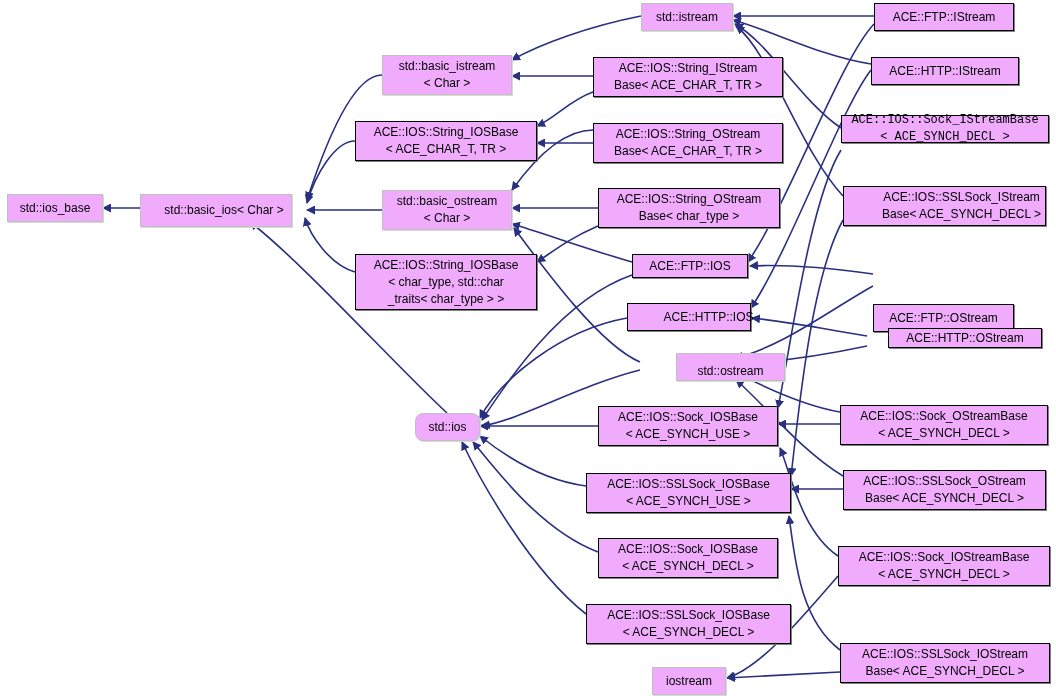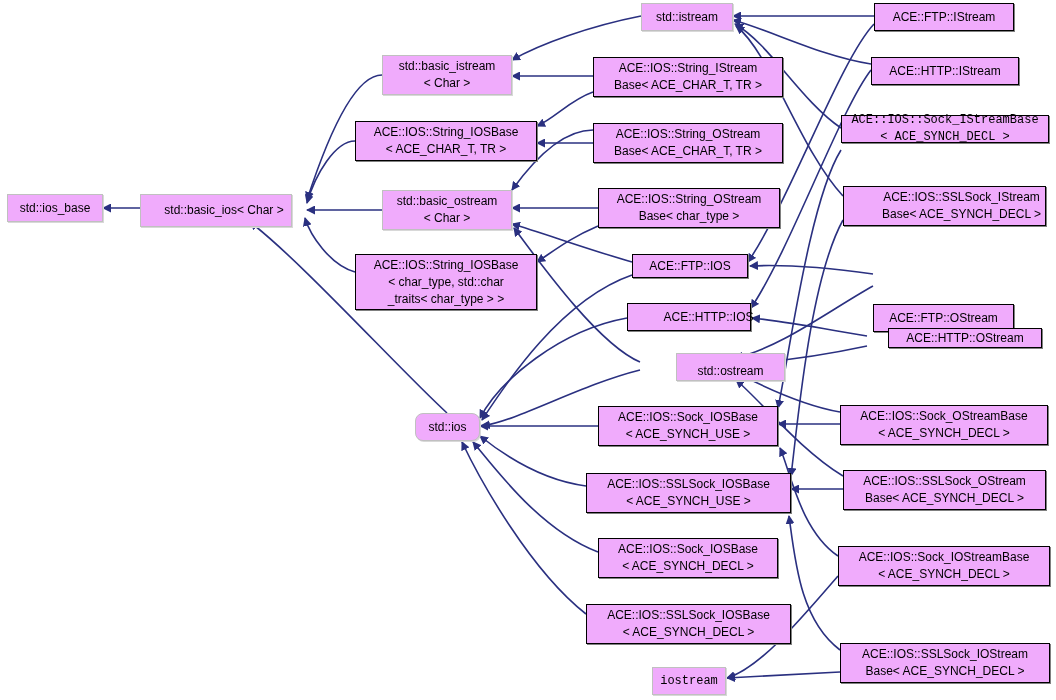--- a/index.html
+++ b/index.html
@@ -129,21 +129,21 @@
       <div class="node solid" style="left: 627px; top: 303px; width: 124px; height: 28px; padding-left: 39px;"><span class="lbl">ACE::HTTP::IOS</span></div>
       <div class="node faint" style="left: 676px; top: 353px; width: 109px; height: 28px; align-items: flex-end;"><span class="lbl">std::ostream</span></div>
       <div class="node solid" style="left: 598px; top: 406px; width: 180px; height: 40px;"><span class="lbl">ACE::IOS::Sock_IOSBase
 &lt; ACE_SYNCH_USE &gt;</span></div>
       <div class="node solid" style="left: 586px; top: 473px; width: 205px; height: 40px;"><span class="lbl">ACE::IOS::SSLSock_IOSBase
 &lt; ACE_SYNCH_USE &gt;</span></div>
       <div class="node solid" style="left: 598px; top: 538px; width: 180px; height: 40px;"><span class="lbl">ACE::IOS::Sock_IOSBase
 &lt; ACE_SYNCH_DECL &gt;</span></div>
       <div class="node solid" style="left: 586px; top: 604px; width: 205px; height: 40px;"><span class="lbl">ACE::IOS::SSLSock_IOSBase
 &lt; ACE_SYNCH_DECL &gt;</span></div>
-      <div class="node faint" style="left: 652px; top: 667px; width: 74px; height: 28px; font-family: Liberation Mono, monospace;"><span class="lbl">iostream</span></div>
+      <div class="node faint" style="left: 652px; top: 667px; width: 74px; height: 28px;"><span class="lbl">iostream</span></div>
       <div class="node solid" style="left: 874px; top: 3px; width: 140px; height: 28px;"><span class="lbl">ACE::FTP::IStream</span></div>
       <div class="node solid" style="left: 871px; top: 57px; width: 148px; height: 28px;"><span class="lbl">ACE::HTTP::IStream</span></div>
       <div class="node solid" style="left: 841px; top: 115px; width: 208px; height: 28px; font-family: Liberation Mono, monospace;"><span class="lbl">ACE::IOS::Sock_IStreamBase
 &lt; ACE_SYNCH_DECL &gt;</span></div>
       <div class="node solid" style="left: 843px; top: 186px; width: 203px; height: 40px; justify-content: flex-end;"><span class="lbl">ACE::IOS::SSLSock_IStream
 Base&lt; ACE_SYNCH_DECL &gt;</span></div>
       <div class="node solid" style="left: 873px; top: 265px; width: 141px; height: 28px; margin-top: 39px;"><span class="lbl">ACE::FTP::OStream</span></div>
       <div class="node solid" style="left: 888px; top: 328px; width: 154px; height: 20px;"><span class="lbl">ACE::HTTP::OStream</span></div>
       <div class="node solid" style="left: 840px; top: 405px; width: 208px; height: 40px;"><span class="lbl">ACE::IOS::Sock_OStreamBase
 &lt; ACE_SYNCH_DECL &gt;</span></div>

